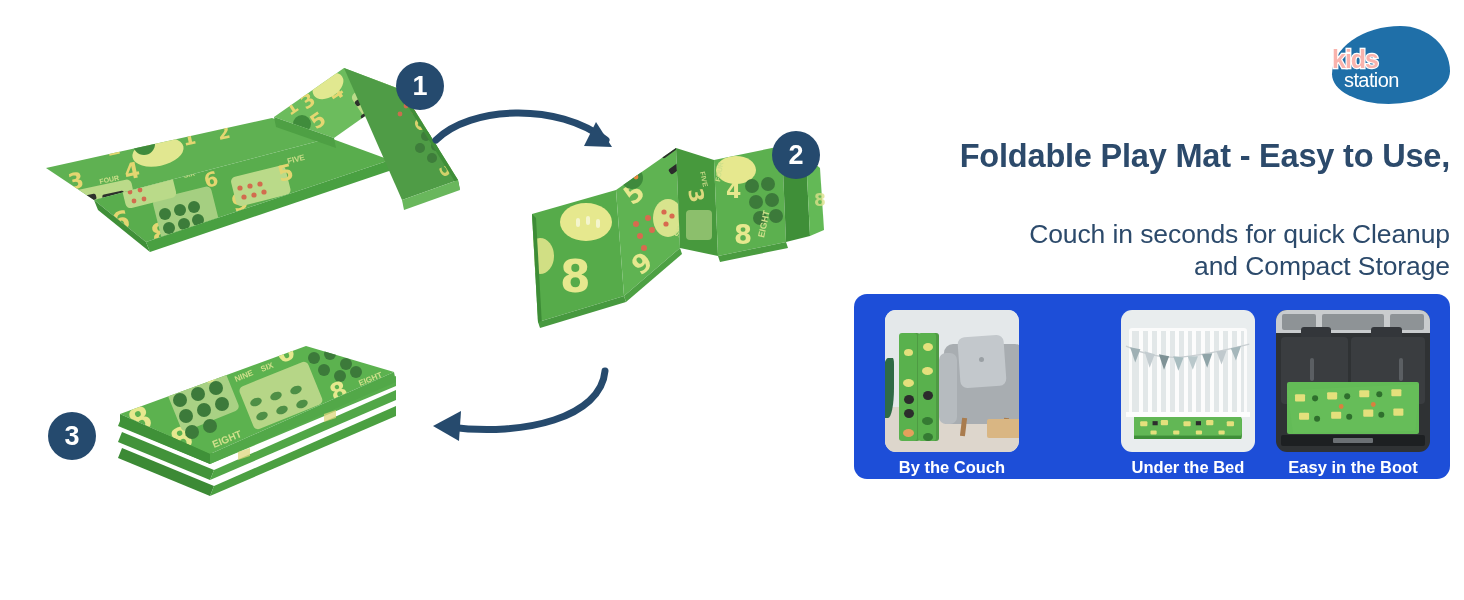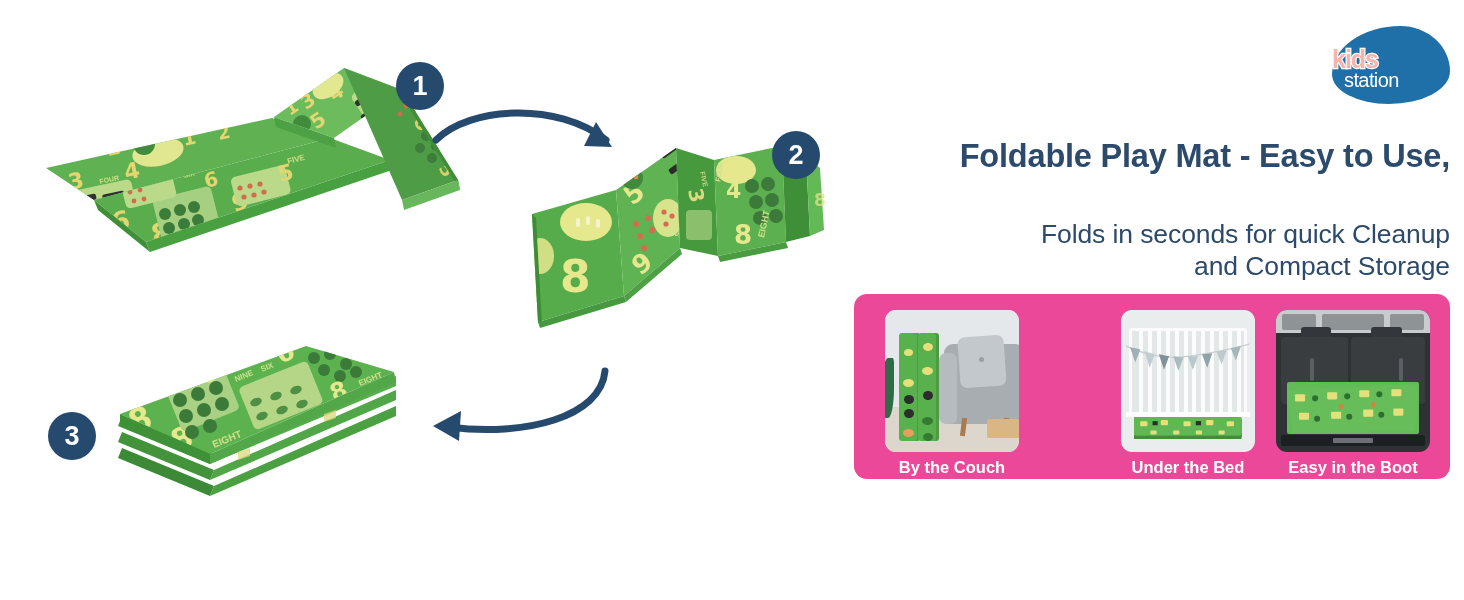--- a/index.html
+++ b/index.html
@@ -75,21 +75,21 @@
   }
   #subhead {
     position:absolute; left:700px; top:219px; width:750px;
     text-align:right; color:#2c4a6b;
     font-size:26.5px; font-weight:normal; line-height:1.2;
     letter-spacing:-.1px;
   }
 
   #usepanel {
     position:absolute; left:854px; top:294px; width:596px; height:185px;
-    background:#ec4899; border-radius:13px; z-index:20;
+    background:#1d4ed8; border-radius:13px; z-index:20;
   }
   .use-item { position:absolute; top:16px; width:134px; }
   .use-card {
     width:134px; height:142px; border-radius:11px;
     overflow:hidden; position:relative;
   }
   .use-cap {
     position:absolute; left:-8px; width:150px; top:148px;
     text-align:center; color:#ffffff;
     font-size:16.5px; font-weight:bold; white-space:nowrap;
@@ -513,21 +513,21 @@
     <div class="logo-blob"></div>
     <div class="logo-kids">kids</div>
     <div class="logo-station">station</div>
     <div class="logo-tm">™</div>
   </div>
 
   <div id="headline">
     <div>Foldable Play Mat - Easy to Use,</div>
   </div>
   <div id="subhead">
-    <div>Folds in seconds for quick Cleanup</div>
+    <div>Couch in seconds for quick Cleanup</div>
     <div>and Compact Storage</div>
   </div>
 
   <div id="usepanel">
 
     <div class="use-item" id="use1">
       <div class="use-card">
         <div class="sc-couch">
           <div class="cch-wall"></div>
           <div class="cch-floor"></div>

